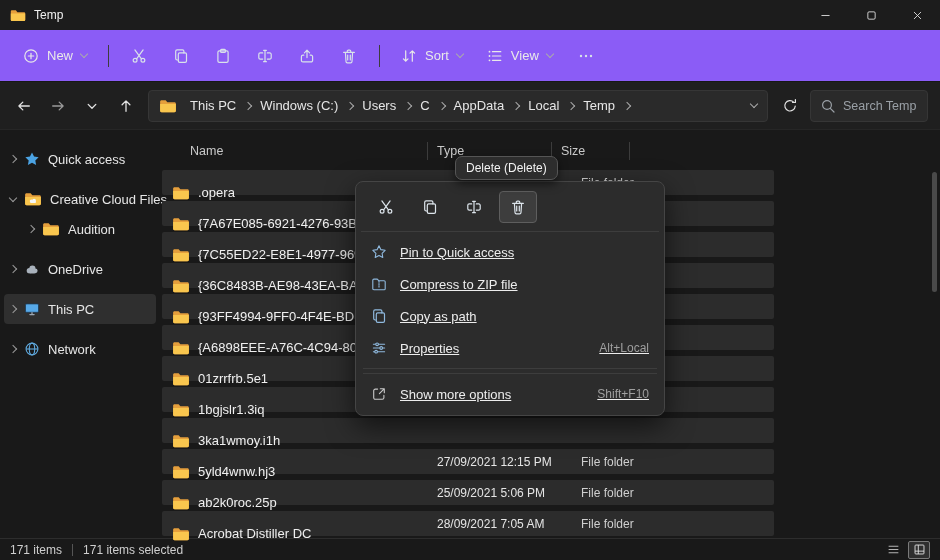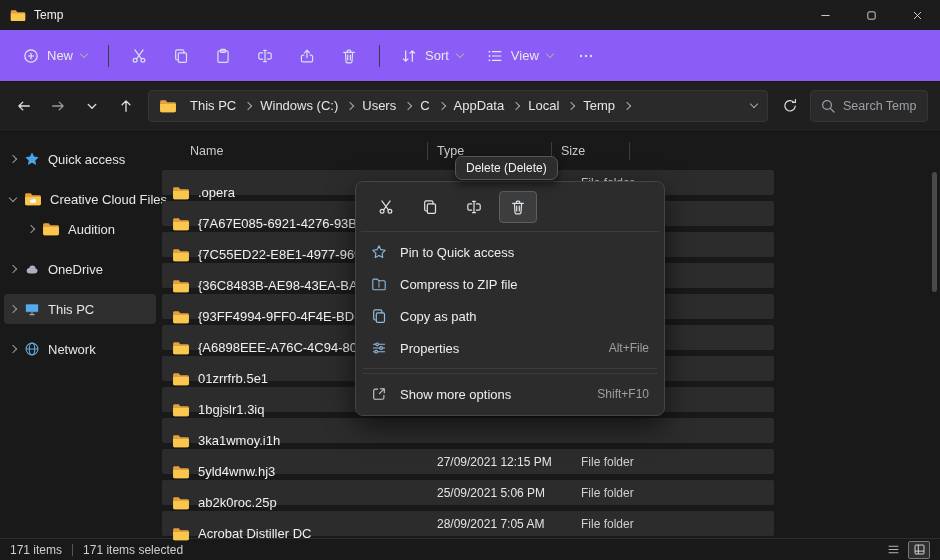--- a/index.html
+++ b/index.html
@@ -65,21 +65,21 @@
   .cell.c-size{width:78px;padding-left:9px;font-size:12px;color:#cfcfcf;}
   .scrollbar{position:absolute;right:3px;top:12px;bottom:8px;width:5px;}
   .scrollbar .thumb{width:5px;height:120px;margin-top:30px;background:#4a4a4a;border-radius:3px;}
 
   
   .tooltip{position:absolute;left:455px;top:156px;z-index:40;background:#2d2d2d;border:1px solid #555;border-radius:7px;padding:4px 10px;font-size:12px;color:#f2f2f2;box-shadow:0 4px 10px rgba(0,0,0,.55);white-space:nowrap;}
   .ctxmenu{position:absolute;left:355px;top:181px;width:310px;z-index:30;background:#2c2c2c;border:1px solid #454545;border-radius:8px;box-shadow:0 10px 28px rgba(0,0,0,.6);padding:5px;}
   .ctx-iconrow{display:flex;gap:6px;padding:4px 6px 8px 6px;border-bottom:1px solid #3d3d3d;margin-bottom:4px;}
   .ctx-ic{width:38px;height:32px;border:1px solid transparent;border-radius:4px;color:#dde5ec;}
   .ctx-ic.active{background:#3d3d3d;border-color:#5e5e5e;}
-  .ctx-item{display:flex;align-items:center;height:32px;padding:0 10px;border-radius:4px;font-size:13px;color:#ededed;}
+  .ctx-item{display:flex;align-items:center;height:32px;padding:0 10px;border-radius:4px;font-size:13px;color:#ededed;text-decoration:underline;}
   .ctx-item .ic{margin-right:13px;color:#8fb9de;}
   .ctx-item .ic-terminal,.ctx-item .ic-showmore{color:#c9c9c9;}
   .ctx-short{margin-left:auto;font-size:12px;color:#9f9f9f;}
   .ctx-sep{height:1px;background:#3d3d3d;margin:4px 2px;}
 
   
   .statusbar{display:flex;align-items:center;height:22px;padding:0 10px;font-size:12px;color:#cfcfcf;background:#191919;border-top:1px solid #2d2d2d;}
   .sb-sep{width:1px;height:12px;background:#555;margin:0 10px;}
   .sb-views{margin-left:auto;display:flex;gap:4px;}
   .sb-viewbtn{width:22px;height:18px;color:#b9b9b9;border:1px solid transparent;border-radius:2px;}
@@ -684,21 +684,21 @@
             <svg viewBox="0 0 16 16">
               <g fill="none" stroke="currentColor" stroke-width="1.1" stroke-linecap="round">
                 <path d="M2.4 4.3h11.2M2.4 8h11.2M2.4 11.7h11.2"></path>
                 <circle cx="6.1" cy="4.3" r="1.35" fill="#2c2c2c"></circle>
                 <circle cx="10.2" cy="8" r="1.35" fill="#2c2c2c"></circle>
                 <circle cx="5.1" cy="11.7" r="1.35" fill="#2c2c2c"></circle>
               </g>
             </svg>
           </span>
           <span>Properties</span>
-          <span class="ctx-short">Alt+File</span>
+          <span class="ctx-short">Alt+Local</span>
         </div>
         <div class="ctx-sep"></div>
         <div class="ctx-sep"></div>
         <div class="ctx-item">
           <span class="ic ic-showmore">
             <svg viewBox="0 0 16 16">
               <g fill="none" stroke="currentColor" stroke-width="1.1" stroke-linecap="round" stroke-linejoin="round">
                 <path d="M6.6 3.1H4.3a1.6 1.6 0 0 0-1.6 1.6v7a1.6 1.6 0 0 0 1.6 1.6h7a1.6 1.6 0 0 0 1.6-1.6V9.4"></path>
                 <path d="M9.3 2.7h4v4M13.1 2.9 8.4 7.6"></path>
               </g>

